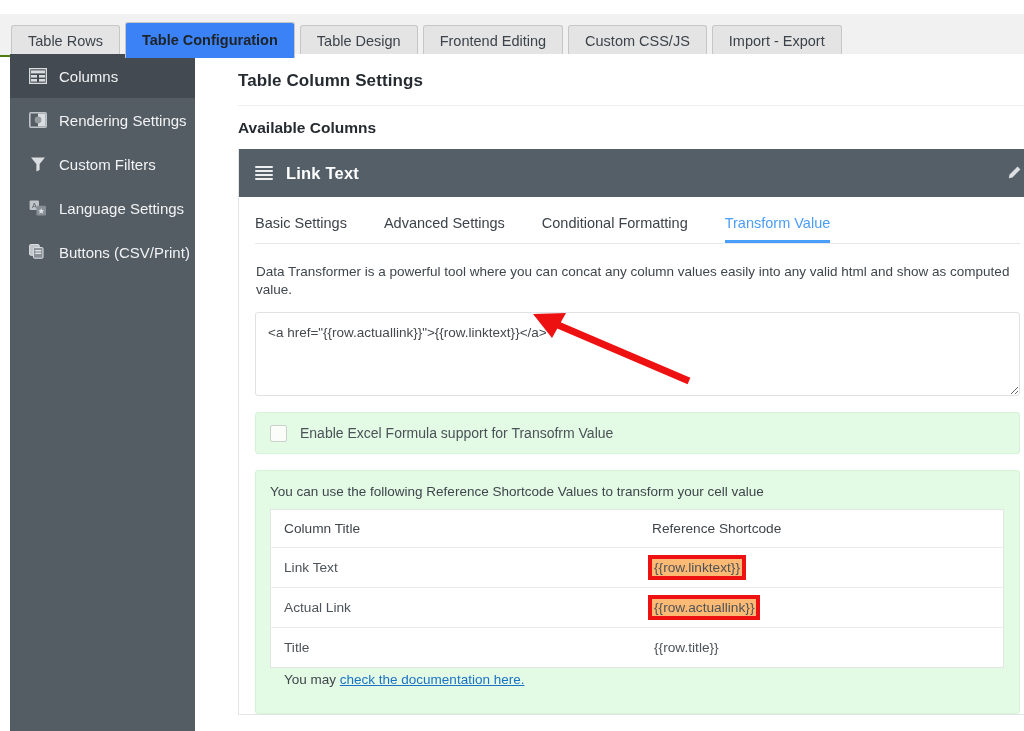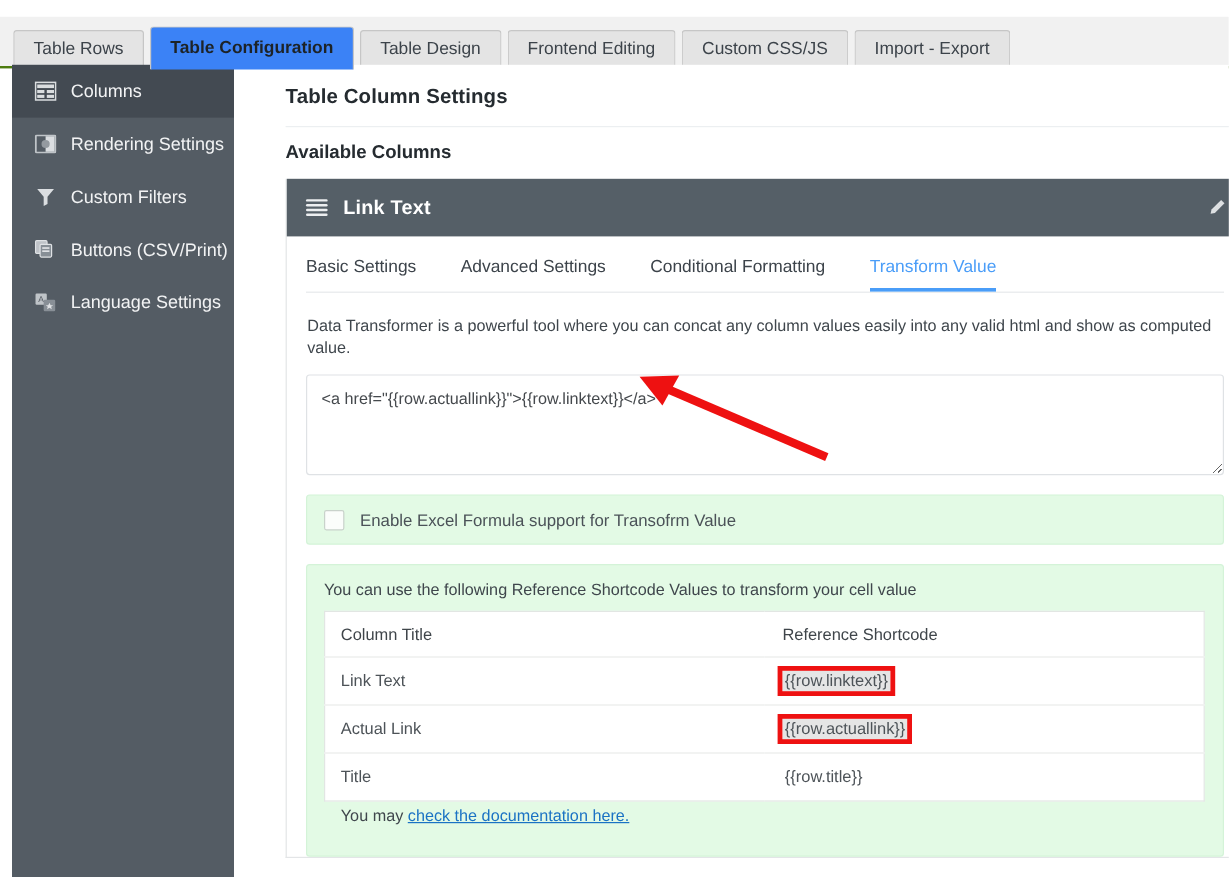--- a/index.html
+++ b/index.html
@@ -261,21 +261,21 @@
     color: #4d5358;
     border-bottom: 1px solid #e9ecea;
     vertical-align: middle;
   }
   table.ref-table th { color: #3f454a; }
   table.ref-table tr:last-child td { border-bottom: none; }
   table.ref-table .c2 { padding-left: 15px; }
   .shortcode { display: inline-block; padding: 1px 2px; }
   .shortcode.hl {
     outline: 4px solid #ee1111;
-    background: #e5e5e5;
+    background: #fdba74;
     position: relative;
     z-index: 2;
   }
 
   .docline {
     font-size: 13.5px;
     color: #3f464c;
     padding: 4px 0 13px 14px;
   }
   .docline a {
@@ -335,38 +335,38 @@
         <span class="side-ico">
           <svg width="16" height="16" viewBox="0 0 16 16">
             <path d="M1 1.6h14l-5.4 6.4v6l-3.2 1.6v-7.6z" fill="#e7eaec"></path>
           </svg>
         </span>
         <span>Custom Filters</span>
       </div>
       <div class="side-item">
         <span class="side-ico">
           <svg width="18" height="16" viewBox="0 0 18 16">
+            <rect x="0.6" y="0.6" width="9.4" height="9.4" rx="1" fill="#c9cdd1"></rect>
+            <text x="5.3" y="7.8" font-size="7" text-anchor="middle" fill="#51585f" font-family="Liberation Sans, sans-serif">A</text>
+            <rect x="7.4" y="5.8" width="9.6" height="9.6" rx="1" fill="#8d949b"></rect>
+            <path d="M12.2 8.3l1 2h2.1l-1.7 1.3.6 2.1-2-1.3-2 1.3.6-2.1-1.7-1.3h2.1z" fill="#eceef0"></path>
+          </svg>
+        </span>
+        <span>Language Settings</span>
+      </div>
+      <div class="side-item">
+        <span class="side-ico">
+          <svg width="18" height="16" viewBox="0 0 18 16">
             <rect x="0.6" y="0.6" width="9.6" height="10.6" rx="1" fill="#c9cdd1" stroke="#eceef0" stroke-width="1"></rect>
             <rect x="4.4" y="3.6" width="9.6" height="10.6" rx="1" fill="#8d949b" stroke="#eceef0" stroke-width="1"></rect>
             <rect x="6.2" y="6" width="6" height="1.4" fill="#eceef0"></rect>
             <rect x="6.2" y="8.6" width="6" height="1.4" fill="#eceef0"></rect>
           </svg>
         </span>
         <span>Buttons (CSV/Print)</span>
-      </div>
-      <div class="side-item">
-        <span class="side-ico">
-          <svg width="18" height="16" viewBox="0 0 18 16">
-            <rect x="0.6" y="0.6" width="9.4" height="9.4" rx="1" fill="#c9cdd1"></rect>
-            <text x="5.3" y="7.8" font-size="7" text-anchor="middle" fill="#51585f" font-family="Liberation Sans, sans-serif">A</text>
-            <rect x="7.4" y="5.8" width="9.6" height="9.6" rx="1" fill="#8d949b"></rect>
-            <path d="M12.2 8.3l1 2h2.1l-1.7 1.3.6 2.1-2-1.3-2 1.3.6-2.1-1.7-1.3h2.1z" fill="#eceef0"></path>
-          </svg>
-        </span>
-        <span>Language Settings</span>
       </div>
     </div>
 </div>
 
 <div class="content">
 
   <div class="page-title">Table Column Settings</div>
   <div class="title-rule"></div>
   <div class="section-title">Available Columns</div>
 

